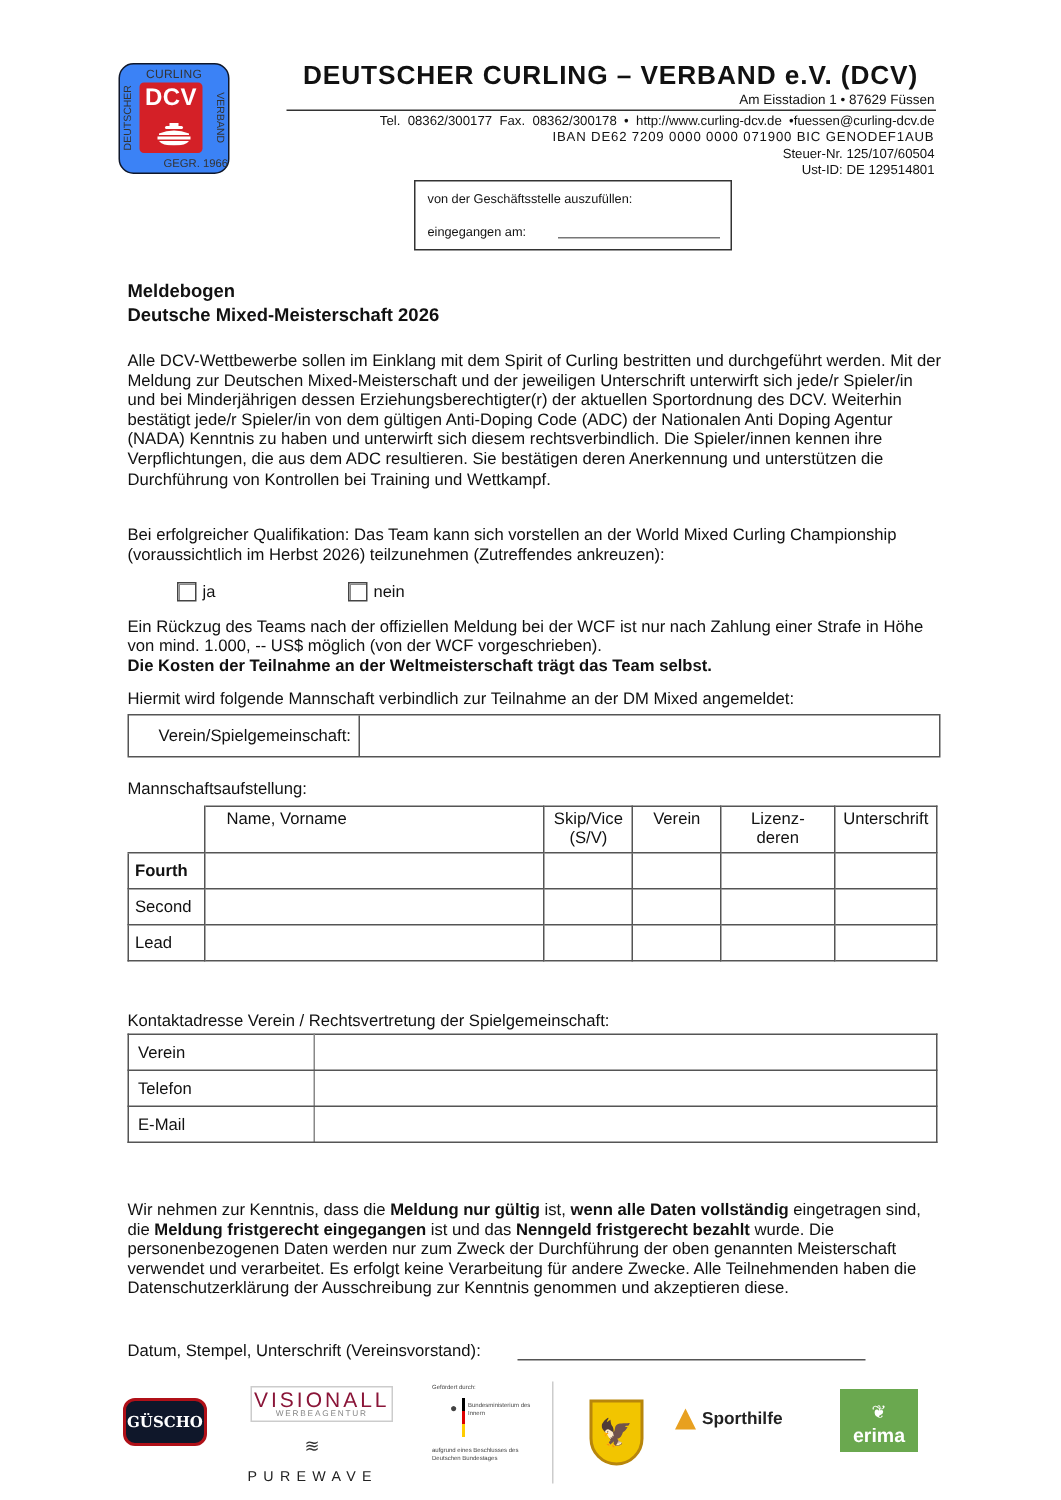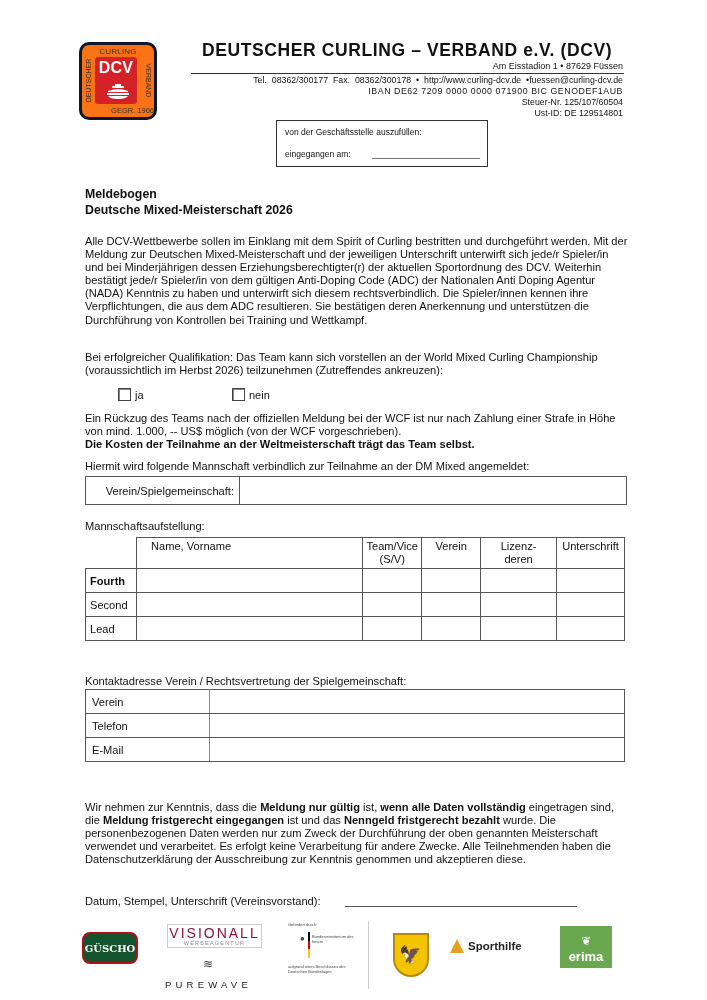--- a/index.html
+++ b/index.html
@@ -1,21 +1,21 @@
 <!DOCTYPE html>
 <html><head>
 <meta charset="utf-8">
 <style>
   html, body { margin:0; padding:0; background:#ffffff; }
   body { width:707px; height:1000px; position:relative; overflow:hidden;
          font-family:"Liberation Sans", "DejaVu Sans", sans-serif; color:#111; }
   .abs { position:absolute; }
 
   
-  #logo { left:79px; top:42px; width:72px; height:72px; border:3px solid #0f172a; border-radius:10px; background:#f97316; }
+  #logo { left:79px; top:42px; width:72px; height:72px; border:1px solid #0f172a; border-radius:10px; background:#3b82f6; }
   #logo .top { position:absolute; left:0; right:0; top:2px; text-align:center; font-size:8px; letter-spacing:0.2px; color:#333; }
   #logo .bot { position:absolute; left:0; right:0; bottom:2px; text-align:right; font-size:7.5px; color:#333; }
   #logo .left { position:absolute; left:-19px; top:32px; width:50px; transform:rotate(-90deg); font-size:7px; text-align:center; color:#333; }
   #logo .right { position:absolute; right:-19px; top:32px; width:50px; transform:rotate(90deg); font-size:7px; text-align:center; color:#333; }
   #logo .red { position:absolute; left:13px; top:12px; width:42px; height:47px; background:#d42027; border-radius:3px; }
   #logo .dcv { position:absolute; left:0; right:0; top:2px; text-align:center; color:#fff; font-weight:bold; font-size:16px; letter-spacing:0.3px; }
   #logo .stone { position:absolute; left:11px; top:27px; width:24px; height:15px; }
 
   #org-title { left:202px; top:40px; font-size:17.5px; font-weight:bold; letter-spacing:0.6px; }
   #org-address { right:84px; top:61px; font-size:9px; }
@@ -61,21 +61,21 @@
   #contact-table { position:absolute; left:85px; top:689px; width:540px; font-size:11.1px; }
   #contact-table td { border:1px solid #555; height:23px; padding:0 6px; }
   #contact-table td.k { width:111px; border-right:1.5px solid #888; }
 
   #notice-para { top:801px; }
   #sign-label { left:85px; top:895px; font-size:11.1px; }
   #sign-line { left:345px; top:906px; width:232px; border-bottom:1px solid #555; }
 
   
   .sp { position:absolute; }
-  #sp-guescho { left:82px; top:932px; width:56px; height:32px; background:#14532d; border-radius:8px; border:2px solid #b01018; box-sizing:border-box; color:#fff; font-family:"DejaVu Serif", serif; font-weight:bold; font-size:10px; display:flex; align-items:center; justify-content:center; }
+  #sp-guescho { left:82px; top:932px; width:56px; height:32px; background:#0f172a; border-radius:8px; border:2px solid #b01018; box-sizing:border-box; color:#fff; font-family:"DejaVu Serif", serif; font-weight:bold; font-size:10px; display:flex; align-items:center; justify-content:center; }
   #sp-visionall { left:167px; top:924px; width:95px; height:24px; border:1px solid #ccc; box-sizing:border-box; text-align:center; }
   #sp-visionall .n { font-size:14px; color:#8a1538; letter-spacing:2px; line-height:14px; margin-top:1px; }
   #sp-visionall .s { font-size:5.5px; color:#888; letter-spacing:1.2px; }
   #sp-purewave-icon { left:203px; top:960px; font-size:12px; color:#333; line-height:8px; }
   #sp-purewave { left:165px; top:979px; font-size:9.5px; letter-spacing:4.2px; color:#222; }
   #sp-bmi { left:288px; top:922px; width:70px; height:62px; font-size:4px; color:#444; }
   #sp-bmi .f1 { position:absolute; left:0; top:0; }
   #sp-bmi .eagle { position:absolute; left:12px; top:12px; font-size:8px; }
   #sp-bmi .bar { position:absolute; left:20px; top:10px; width:2px; height:26px; background:linear-gradient(#000 0 33%, #d00 33% 66%, #fc0 66%); }
   #sp-bmi .f2 { position:absolute; left:24px; top:12px; width:45px; }
@@ -157,21 +157,21 @@
       <col style="width:227px">
       <col style="width:59px">
       <col style="width:59px">
       <col style="width:76px">
       <col style="width:68px">
   </colgroup>
   <tbody>
       <tr>
     <th class="corner"></th>
     <th style="text-align:left;padding-left:14px;">Name, Vorname</th>
-    <th style="text-align:center;"><span>Team/Vice</span><br><span>(S/V)</span></th>
+    <th style="text-align:center;"><span>Skip/Vice</span><br><span>(S/V)</span></th>
     <th style="text-align:center;">Verein</th>
     <th style="text-align:center;"><span>Lizenz-</span><br><span>deren</span></th>
     <th style="text-align:center;padding:2px 1px 0 1px;">Unterschrift</th>
   </tr>
   <tr class="first">
     <td>Fourth</td>
     <td></td>
     <td></td>
     <td></td>
     <td></td>

